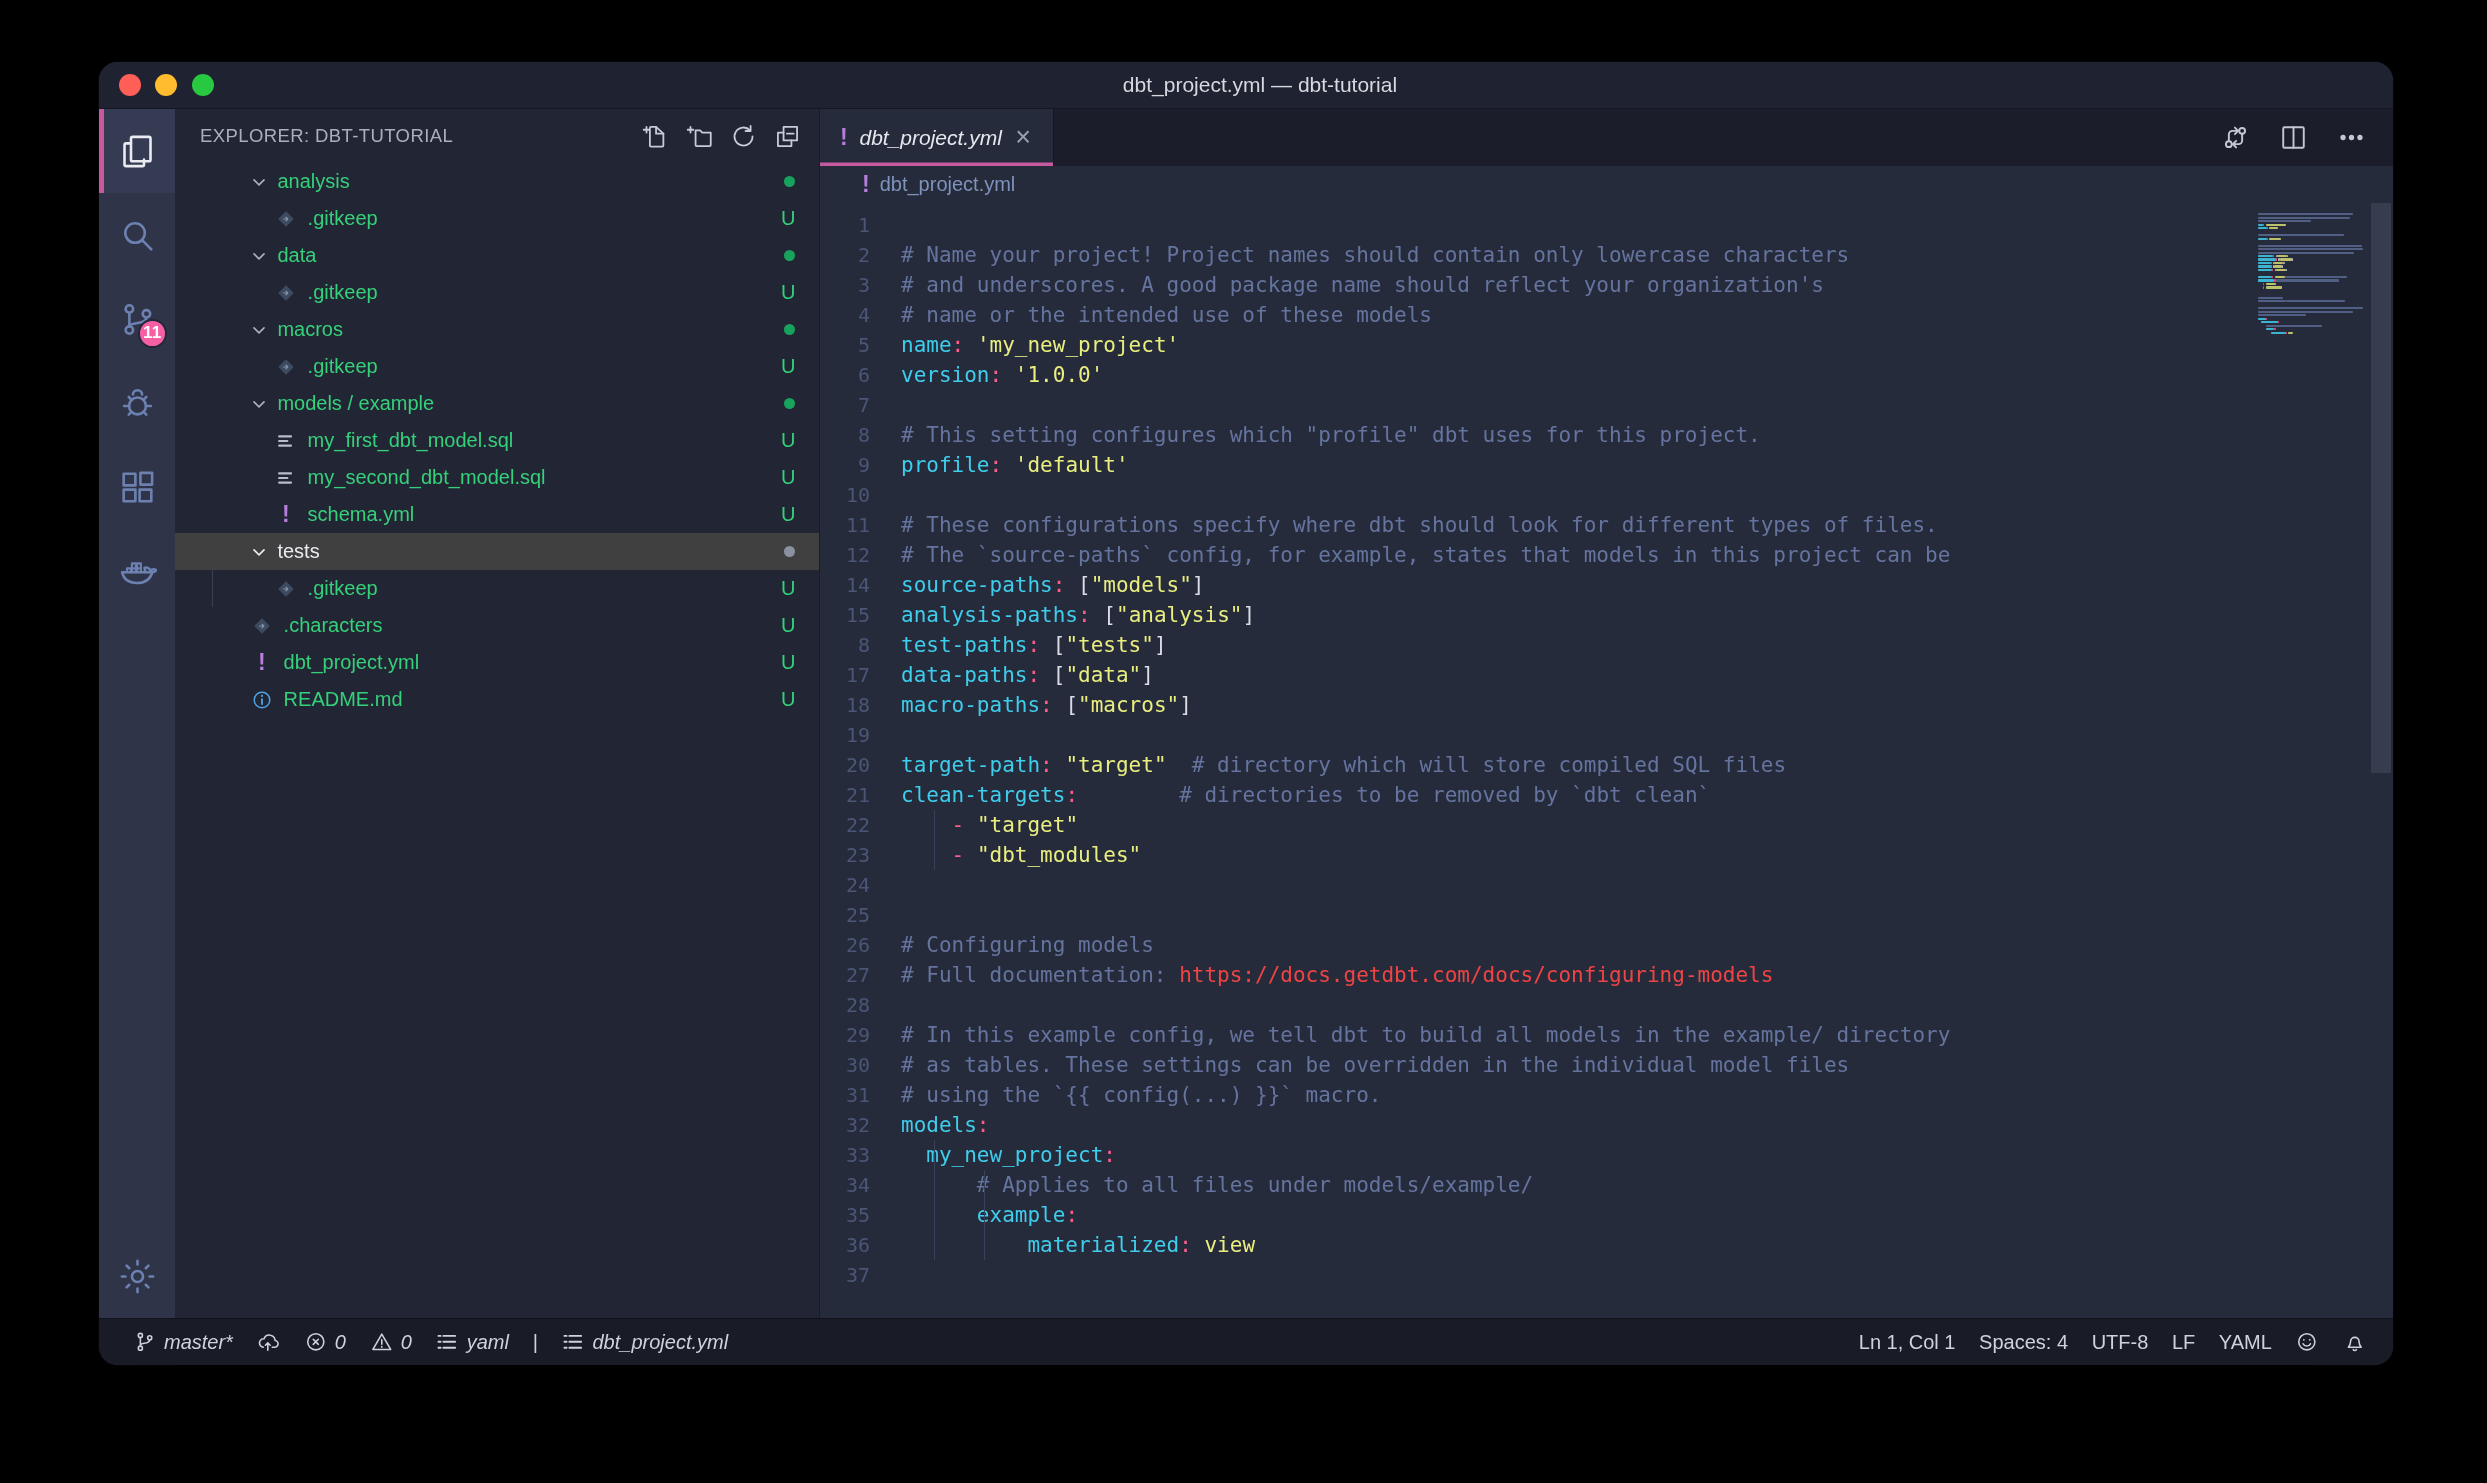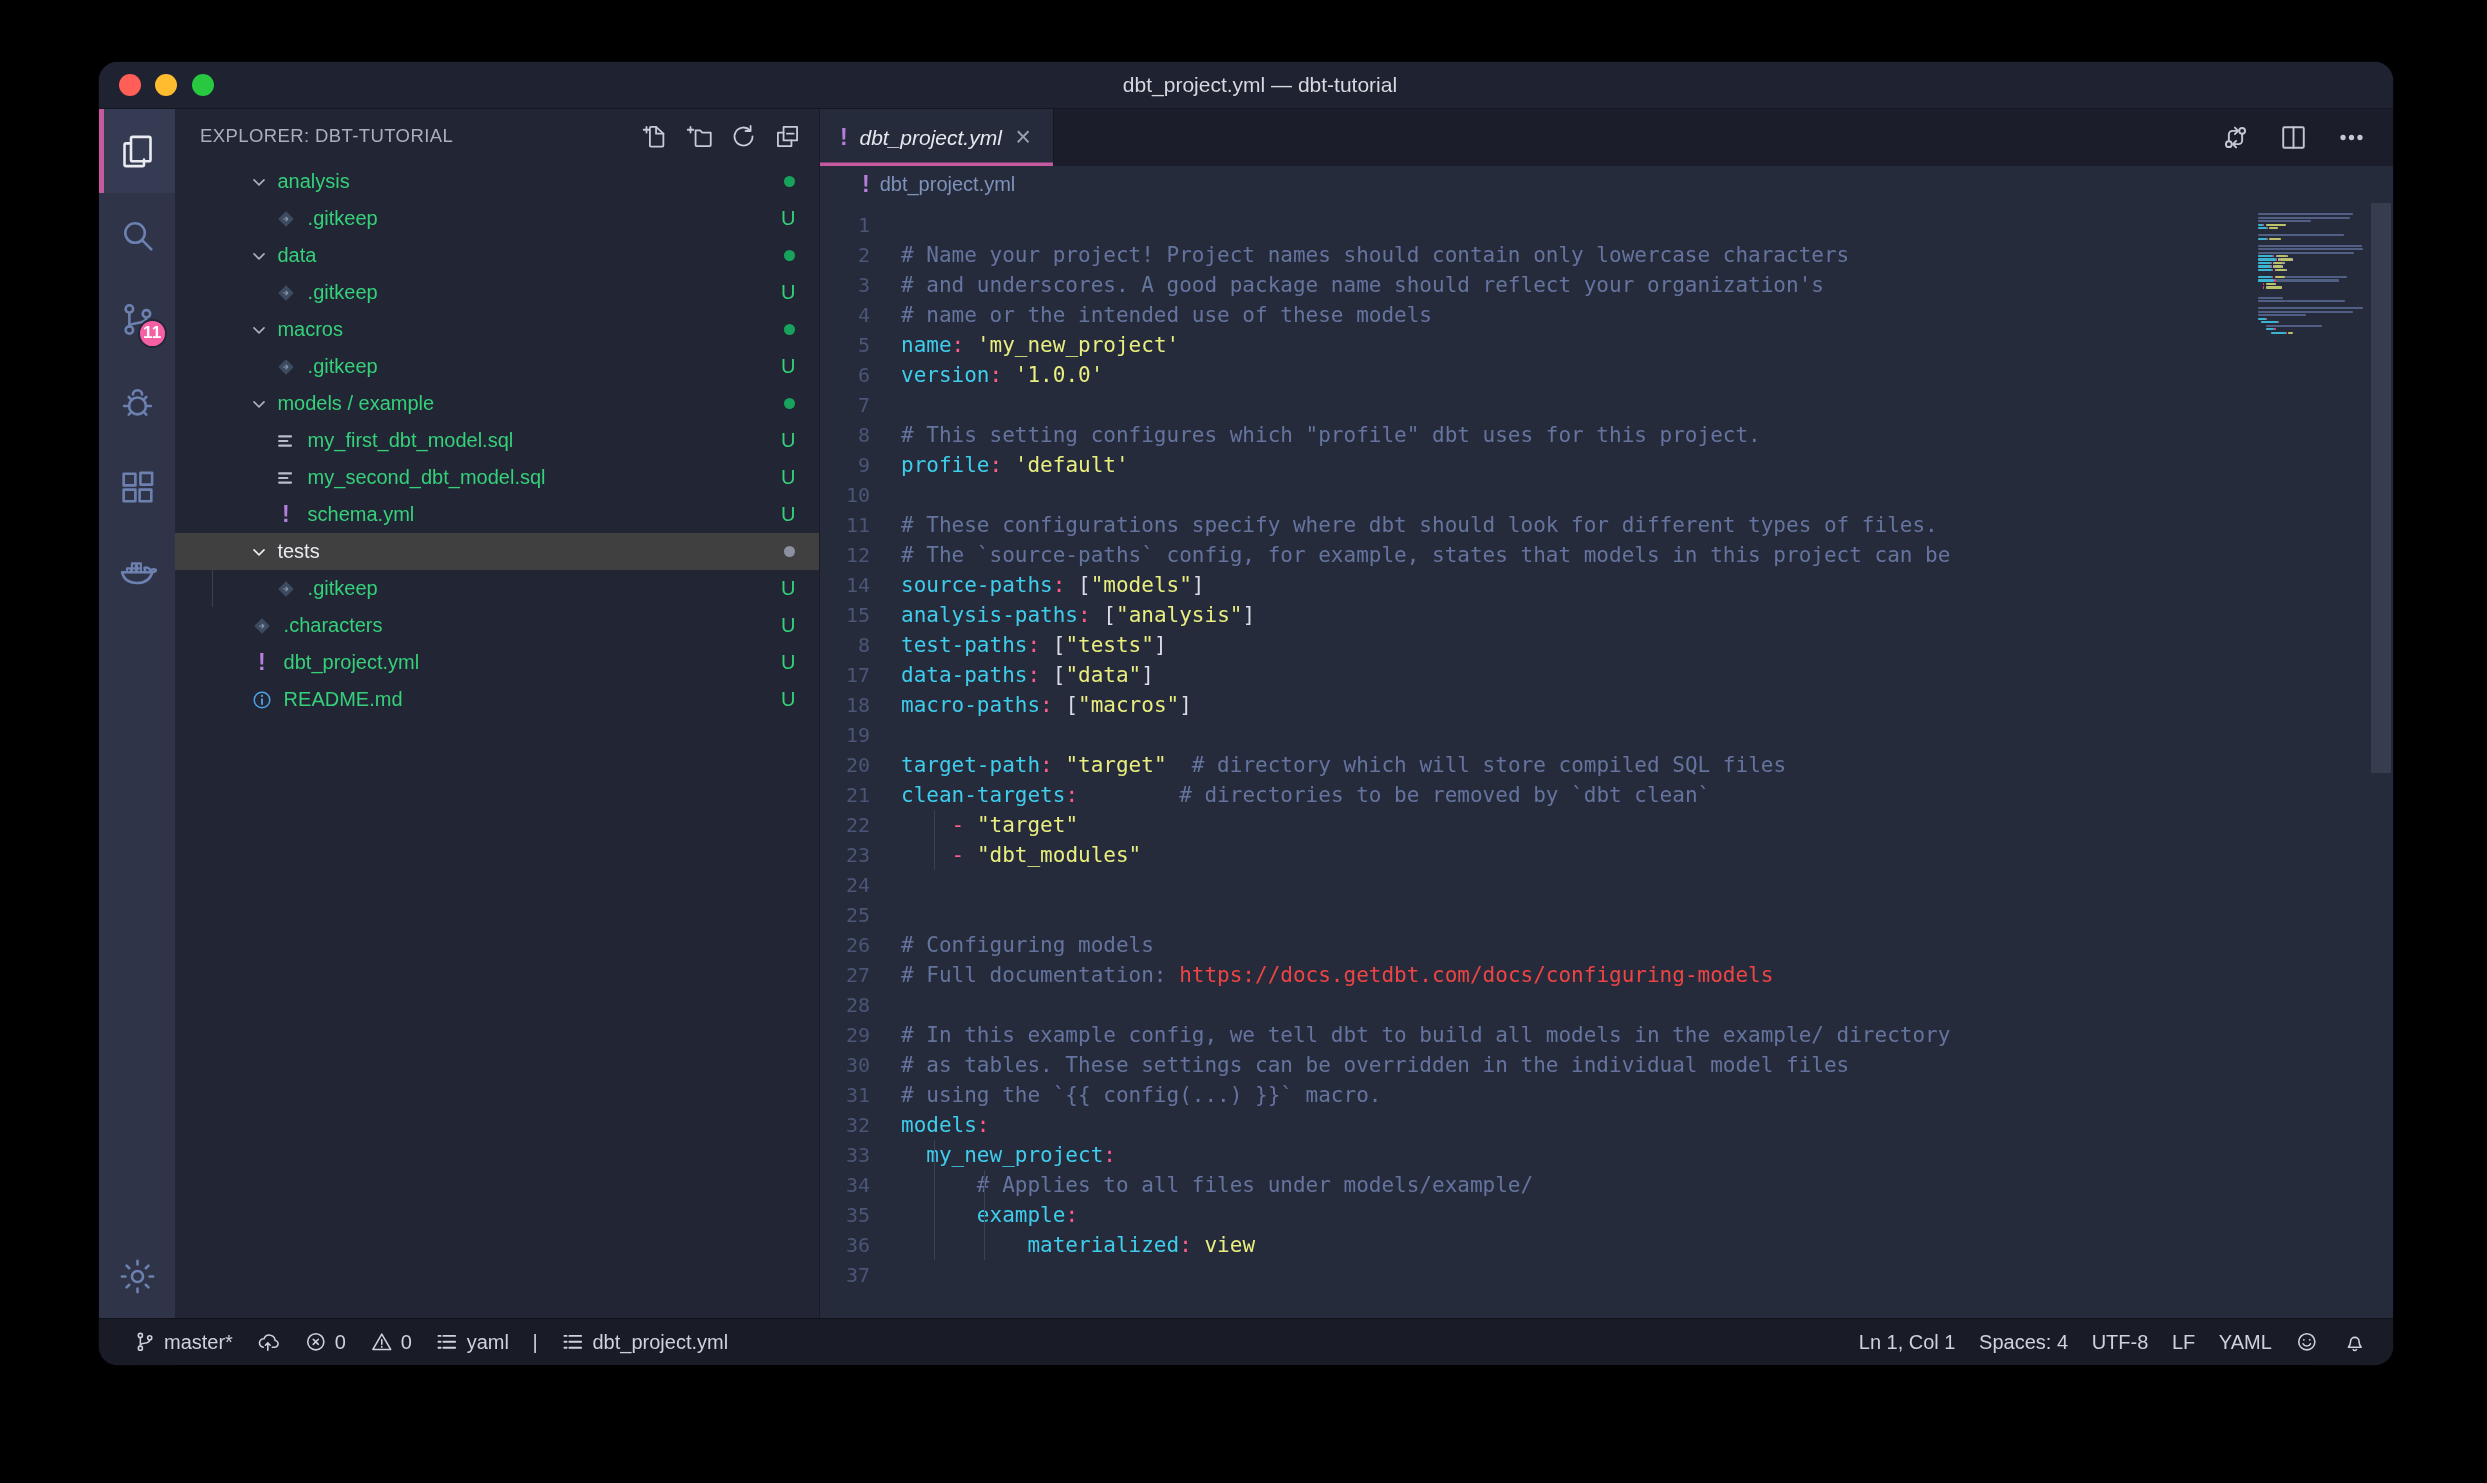--- a/index.html
+++ b/index.html
@@ -82,21 +82,21 @@
 
   .minimap { position:absolute; top:6.7px; right:25px; width:110px; }
   .mm-line { height:2.2px; margin-bottom:1.3px; display:flex; }
   .mm-seg { height:100%; border-radius:0.8px; }
   .scrollbar { position:absolute; top:0; right:0; width:23.6px; bottom:0; }
   .scroll-thumb { position:absolute; top:0; left:1.7px; right:1.7px; height:570px; background:#454b5c; opacity:.55; }
 
   
   .statusbar { height:47px; background:#191c27; border-top:0.8px solid #11131c; display:flex; align-items:center;
     padding:0 15px 0 22px; color:#ced2da; font-size:20px; flex:0 0 auto; }
-  .sb-group { display:flex; align-items:flex-end; }
+  .sb-group { display:flex; align-items:flex-end;font-style:italic; }
   .sb-item { display:flex; align-items:center; gap:7.6px; padding:0 11.8px; height:100%; }
   .sb-item .icon { display:flex; }
   .sb-item .icon svg { width:23.6px; height:23.6px; }
   .sb-right { margin-left:auto; display:flex; align-items:center; }
   .icon { display:inline-flex; }
   .icon svg { display:block; }
 </style>
 </head>
 <body>
 

